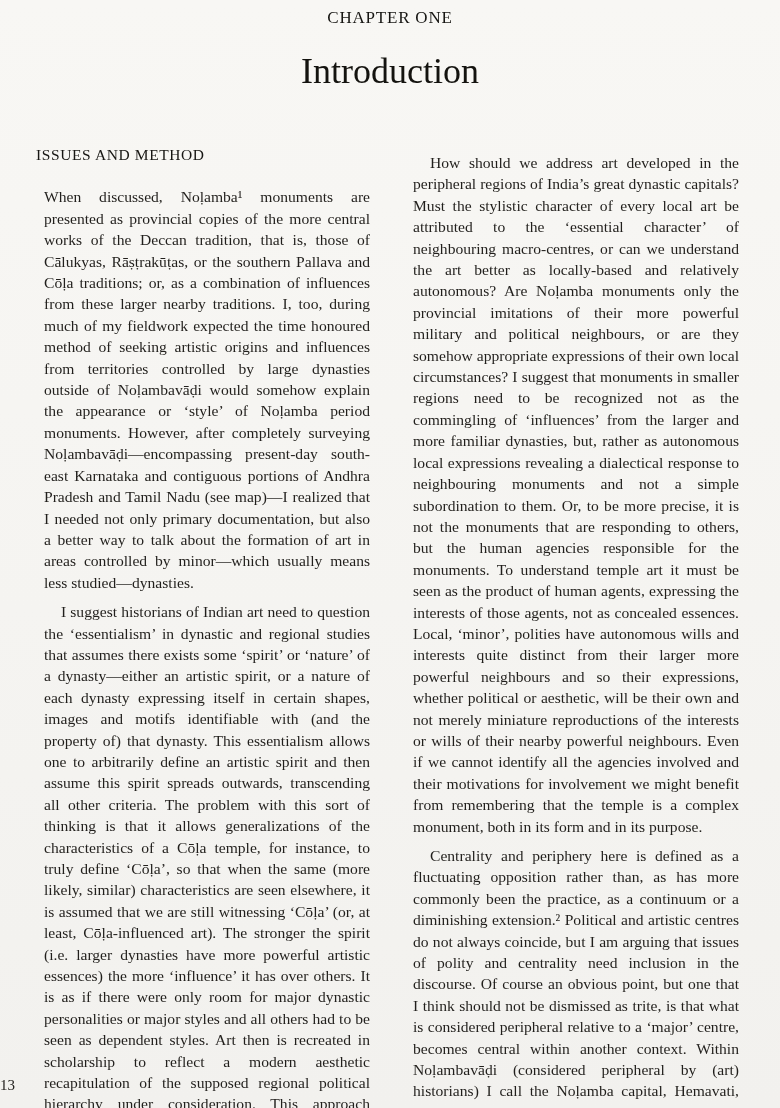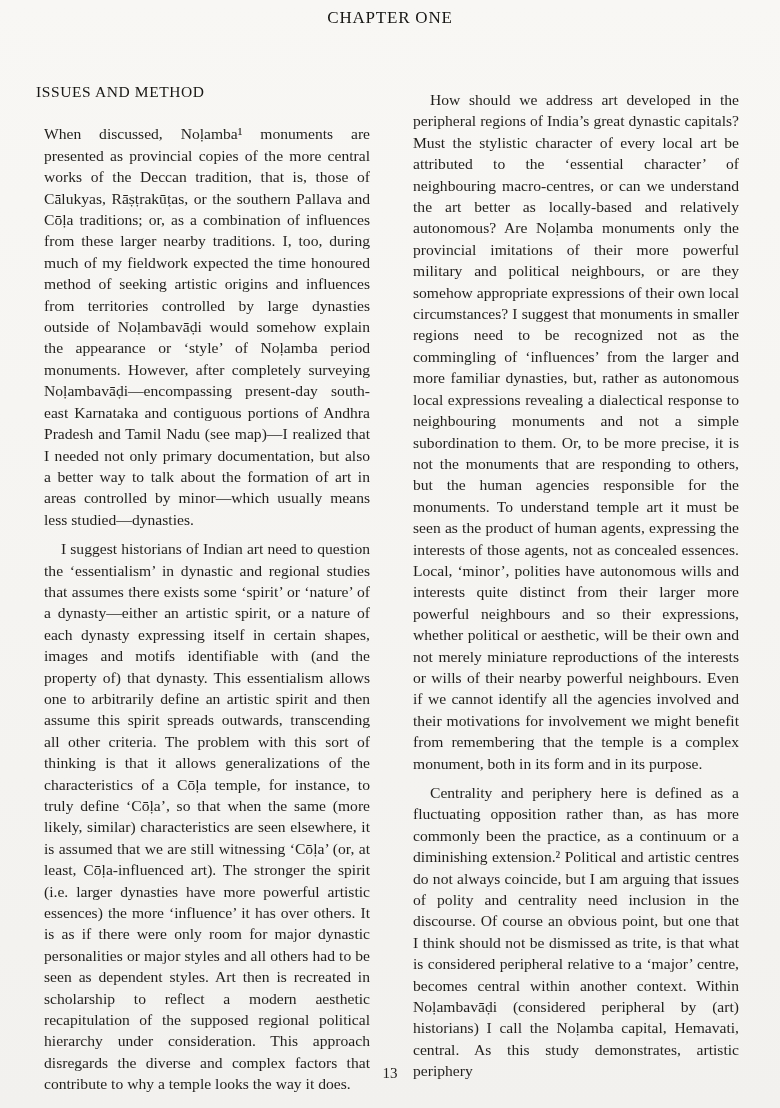--- a/index.html
+++ b/index.html
@@ -57,35 +57,35 @@
     color: #171613;
   }
   .para {
     margin: 8px;
   }
   .para.indent {
     text-indent: 17px;
   }
   .folio {
     position: absolute;
-    bottom: 26px;
+    bottom: 14px;
     left: 0;
     width: 100%;
-    text-align: center;
     font-size: 15px;
     color: #23211e;
   }
 </style>
 </head>
 <body>
 
 <div class="page">
 
   <div class="chapter-label">CHAPTER ONE</div>
 
+  <h1 class="page-title">Introduction</h1>
 
   <div class="columns">
 
     <div class="col">
       <div class="section-heading">ISSUES AND METHOD</div>
       <p class="para">When discussed, Noḷamba¹ monuments are presented as provincial copies of the more central works of the Deccan tradition, that is, those of Cālukyas, Rāṣṭrakūṭas, or the southern Pallava and Cōḷa traditions; or, as a combination of influences from these larger nearby traditions. I, too, during much of my fieldwork expected the time honoured method of seeking artistic origins and influences from territories controlled by large dynasties outside of Noḷambavāḍi would somehow explain the appearance or ‘style’ of Noḷamba period monuments. However, after completely surveying Noḷambavāḍi—encompassing present-day south-east Karnataka and contiguous portions of Andhra Pradesh and Tamil Nadu (see map)—I realized that I needed not only primary documentation, but also a better way to talk about the formation of art in areas controlled by minor—which usually means less studied—dynasties.</p>
       <p class="para indent">I suggest historians of Indian art need to question the ‘essentialism’ in dynastic and regional studies that assumes there exists some ‘spirit’ or ‘nature’ of a dynasty—either an artistic spirit, or a nature of each dynasty expressing itself in certain shapes, images and motifs identifiable with (and the property of) that dynasty. This essentialism allows one to arbitrarily define an artistic spirit and then assume this spirit spreads outwards, transcending all other criteria. The problem with this sort of thinking is that it allows generalizations of the characteristics of a Cōḷa temple, for instance, to truly define ‘Cōḷa’, so that when the same (more likely, similar) characteristics are seen elsewhere, it is assumed that we are still witnessing ‘Cōḷa’ (or, at least, Cōḷa-influenced art). The stronger the spirit (i.e. larger dynasties have more powerful artistic essences) the more ‘influence’ it has over others. It is as if there were only room for major dynastic personalities or major styles and all others had to be seen as dependent styles. Art then is recreated in scholarship to reflect a modern aesthetic recapitulation of the supposed regional political hierarchy under consideration. This approach disregards the diverse and complex factors that contribute to why a temple looks the way it does.</p>
     </div>
 
     <div class="col">

